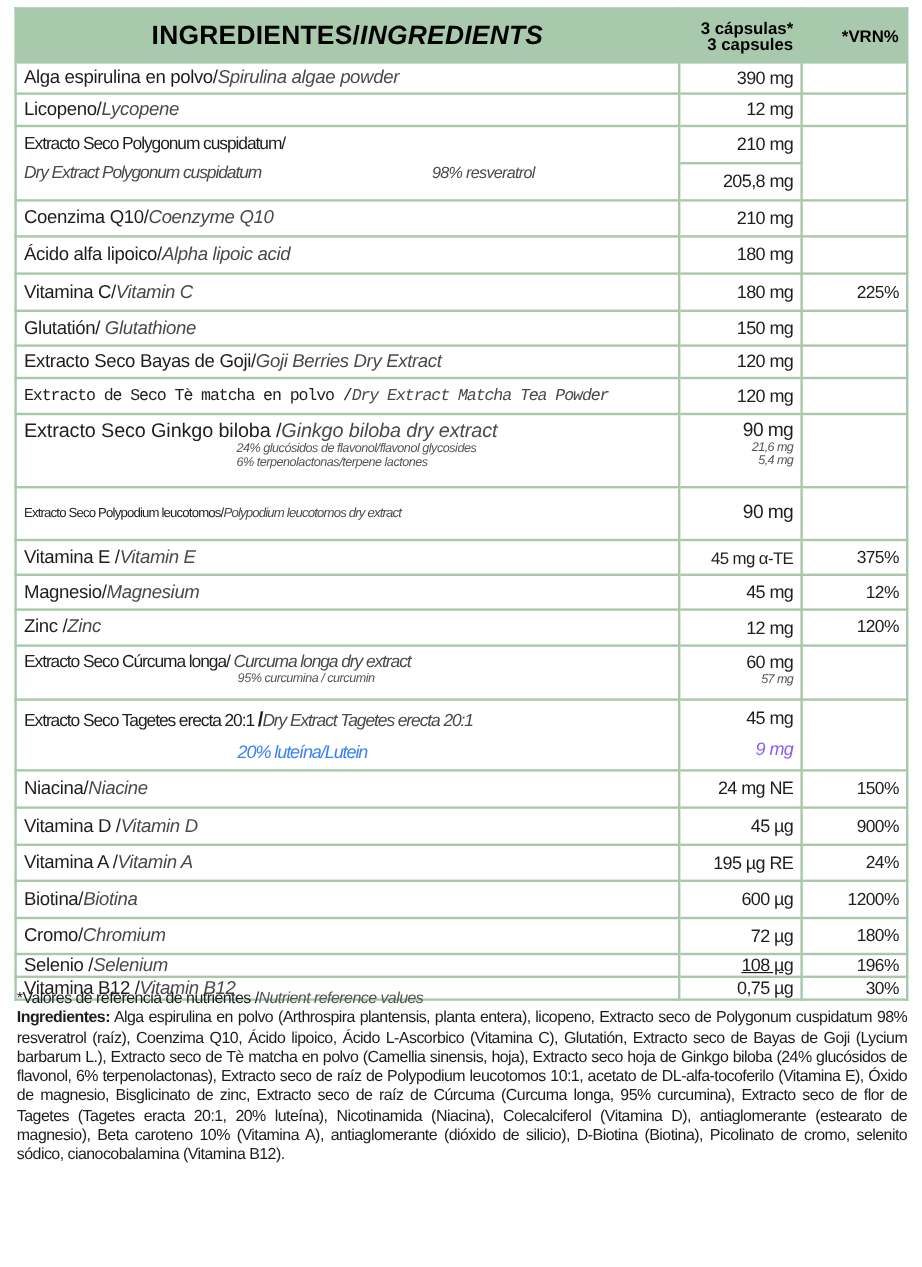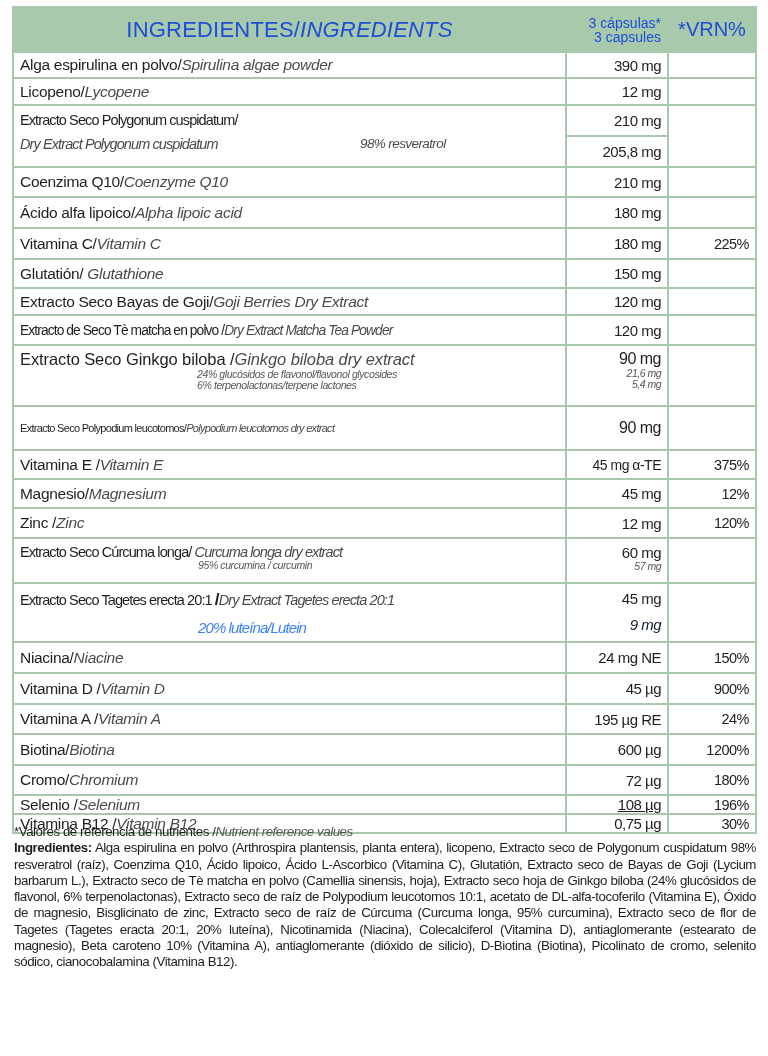--- a/index.html
+++ b/index.html
@@ -1,25 +1,25 @@
 <!DOCTYPE html>
 <html><head>
 <meta charset="utf-8">
 <style>
   html, body { margin: 0; padding: 0; background: #ffffff; }
   body { width: 768px; height: 1056px; position: relative; overflow: hidden;
          font-family: "Liberation Sans", "DejaVu Sans", sans-serif; color: #1e1e1e; }
   #tbl { position: absolute; left: 12px; top: 6px; width: 743px; border-collapse: collapse;
          table-layout: fixed; }
   #tbl td, #tbl th { border: 2px solid #a7c8ab; padding: 0 6px; vertical-align: middle; }
-  #tbl thead th { background: #a8c9ac; color: #1d4ed8; font-weight: normal; border-color: #a8c9ac; }
+  #tbl thead th { background: #a8c9ac; color: #000000; font-weight: bold; border-color: #a8c9ac; }
   .h-main { font-size: 22px; text-align: center; letter-spacing: 0.2px; }
   .h-main i { font-style: italic; }
   .h-amt { font-size: 14px; line-height: 14px; text-align: right; }
-  .h-vrn { font-size: 20px; text-align: center; }
+  .h-vrn { font-size: 14px; text-align: right; }
   .c-name { font-size: 15.5px; letter-spacing: -0.3px; white-space: nowrap; overflow: hidden; }
   .c-name .en { font-style: italic; color: #4a4a4a; }
   .c-name.cond { font-size: 14.5px; letter-spacing: -0.9px; }
   .c-name.tiny { font-size: 11px; letter-spacing: -0.7px; }
   .c-amt { text-align: right; font-size: 15px; letter-spacing: -0.5px; white-space: nowrap; }
   .c-vrn { text-align: right; font-size: 14.5px; letter-spacing: -0.5px; white-space: nowrap; }
   .sub { font-size: 10.5px; font-style: italic; color: #555; letter-spacing: -0.4px; line-height: 11px; }
   .sub-amt { font-size: 10.5px; font-style: italic; color: #555; line-height: 11px; }
   .res { font-style: italic; color:#4a4a4a; font-size: 13.5px; letter-spacing:-0.6px; }
   .lut { font-style: italic; color:#3b82f6; font-size: 15px; }
@@ -99,21 +99,21 @@
       <td class="c-vrn"></td>
     </tr>
 
     <tr style="height:27px">
       <td class="c-name"><span>Extracto Seco Bayas de Goji/</span><span class="en">Goji Berries Dry Extract</span></td>
       <td class="c-amt">120 mg</td>
       <td class="c-vrn"></td>
     </tr>
 
     <tr style="height:30px">
-      <td class="c-name cond" style="font-size:13.8px;"><span>Extracto de Seco Tè matcha en polvo /</span><span class="en">Dry Extract Matcha Tea Powder</span></td>
+      <td class="c-name cond" style="font-size:13.8px;font-family:Liberation Mono, monospace;"><span>Extracto de Seco Tè matcha en polvo /</span><span class="en">Dry Extract Matcha Tea Powder</span></td>
       <td class="c-amt">120 mg</td>
       <td class="c-vrn"></td>
     </tr>
 
     <tr style="height:61px">
       <td class="c-name" style="vertical-align:top; padding-top:4px; font-size:16.5px; letter-spacing:-0.1px;">
         <div><span>Extracto Seco Ginkgo biloba /</span><span class="en">Ginkgo biloba dry extract</span></div>
         <div class="sub" style="padding-left:177px;">24% glucósidos de flavonol/flavonol glycosides</div>
         <div class="sub" style="padding-left:177px;">6% terpenolactonas/terpene lactones</div>
       </td>
@@ -161,21 +161,21 @@
       <td class="c-vrn"></td>
     </tr>
 
     <tr style="height:59px">
       <td class="c-name cond" style="vertical-align:top; padding-top:6px;">
         <div><span>Extracto Seco Tagetes erecta 20:1 </span><b style="font-size:17px">/</b><span class="en">Dry Extract Tagetes erecta 20:1</span></div>
         <div class="lut" style="padding-left:178px; margin-top:9px;">20% luteína/Lutein</div>
       </td>
       <td class="c-amt" style="vertical-align:top; padding-top:6px;">
         <div>45 mg</div>
-        <div style="font-style:italic; color:#0f172a; margin-top:9px;">9 mg</div>
+        <div style="font-style:italic; color:#8b5cf6; margin-top:9px;">9 mg</div>
       </td>
       <td class="c-vrn"></td>
     </tr>
 
     <tr style="height:31px">
       <td class="c-name"><span>Niacina/</span><span class="en">Niacine</span></td>
       <td class="c-amt">24 mg NE</td>
       <td class="c-vrn">150%</td>
     </tr>
 

